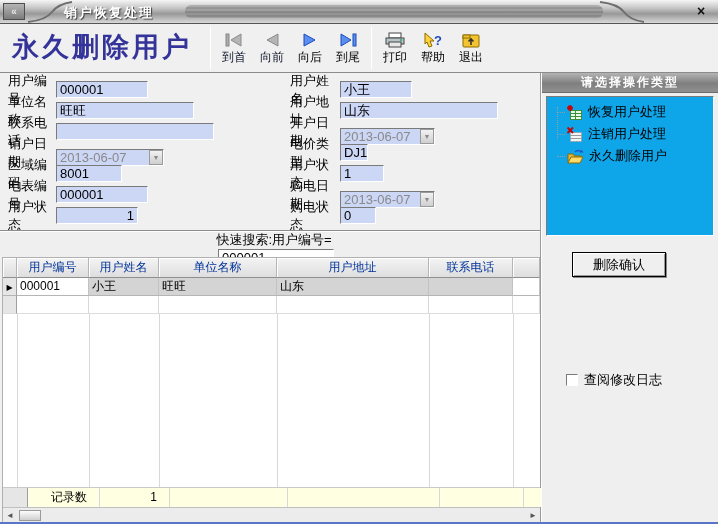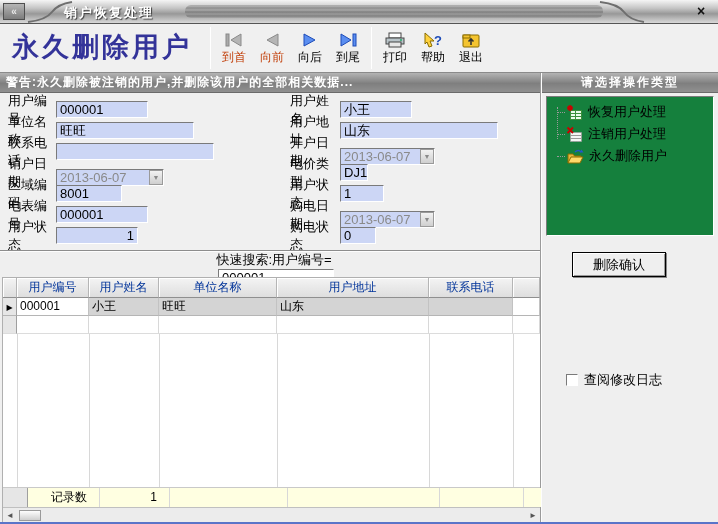--- a/index.html
+++ b/index.html
@@ -13,21 +13,21 @@
   .tb-swoosh { position:absolute; top:0; height:24px; }
   .tb-title { position:absolute; left:64px; top:4px; color:#fff; font-size:13px; font-weight:bold; letter-spacing:2px; text-shadow:1px 1px 1px #3a3a3a; z-index:2; }
   .close-btn { position:absolute; right:8px; top:3px; width:18px; height:17px; text-align:center; line-height:16px; color:#111; font-size:14px; font-weight:bold; cursor:default; z-index:3; }
 
   
   .toolbar { height:49px; background:#f0f0f0; border-bottom:1px solid #8b8b8b; display:flex; align-items:center; position:relative; }
   .big-title { font-family:"DejaVu Serif","Liberation Serif",serif; font-size:27px; font-weight:bold; color:#333399; padding:0 14px 2px 12px; letter-spacing:3px; }
   .tb-sep { width:1px; height:42px; background:#a8a8a8; border-right:1px solid #fff; margin:0 4px; }
   .nav-btn { width:36px; display:flex; flex-direction:column; align-items:center; font-size:12px; color:#000; margin:0 1px; cursor:default; }
   .nav-btn .glyph { height:18px; display:flex; align-items:center; }
-  .nav-btn.disabled { color:#c2410c; }
+  .nav-btn.disabled { color:#0f172a; }
 
   
   .body { background:#f0f0f0; height:449px; display:flex; flex-direction:column; }
   .content { flex:1; display:flex; min-height:0; }
   .main { width:541px; display:flex; flex-direction:column; border-right:1px solid #9a9a9a; }
   .hdr-bar { height:20px; background:linear-gradient(180deg,#b4b4b4,#7f7f7f 55%,#909090); color:#fff; font-size:12px; font-weight:bold; display:flex; align-items:center; border-bottom:1px solid #6b6b6b; }
   .warn { padding-left:6px; letter-spacing:1px; }
   .panel-hdr { justify-content:center; letter-spacing:2px; }
 
   
@@ -72,21 +72,21 @@
       linear-gradient(#d8d8d8,#d8d8d8) 426px 0/1px 100% no-repeat,
       linear-gradient(#d8d8d8,#d8d8d8) 510px 0/1px 100% no-repeat,#fff; }
   .gfoot { height:20px; border-top:1px solid #c9c9c9; }
   .gfoot .gcell { background:#ffffe1; border-right:1px solid #d8d8d8; font-size:12px; line-height:19px; padding:0 12px;text-align:right; }
   .hscroll { height:15px; background:#ececec; border-top:1px solid #c0c0c0; display:flex; align-items:center; }
   .scr-arrow { width:14px; text-align:center; font-size:8px; color:#555; }
   .scr-thumb { width:22px; height:11px; background:linear-gradient(180deg,#fdfdfd,#cfcfcf); border:1px solid #9a9a9a; margin-left:2px; }
 
   
   .panel { flex:1; display:flex; flex-direction:column; background:#efefef; border-left:1px solid #fdfdfd; }
-  .listbox { margin:3px 4px 0 4px; height:140px; background:#15803d; border:1px solid; border-color:#7a7a7a #fff #fff #7a7a7a; padding:4px 2px; position:relative; }
+  .listbox { margin:3px 4px 0 4px; height:140px; background:#0ea5e9; border:1px solid; border-color:#7a7a7a #fff #fff #7a7a7a; padding:4px 2px; position:relative; }
   .tree-line { position:absolute; left:10px; top:10px; bottom:96px; border-left:1px dotted #9a9a9a; }
   .titem { display:flex; align-items:center; height:22px; font-size:13px; color:#000; cursor:default; position:relative; padding-left:8px; }
   .titem .stub { width:8px; border-top:1px dotted #9a9a9a; margin-right:1px; }
   .titem svg { margin-right:5px; flex:none; }
   .confirm-btn { width:94px; height:25px; margin:16px 0 0 30px; background:#efefef; border:1px solid #000; box-shadow:inset 1px 1px 0 #fff, inset -1px -1px 0 #9a9a9a, 1px 1px 0 #888; font-size:13px; text-align:center; line-height:23px; font-family:inherit; }
   .log-row { display:flex; align-items:center; margin:94px 0 4px 24px; }
   .cbox { width:12px; height:12px; background:#fff; border:1px solid; border-color:#7a7a7a #fff #fff #7a7a7a; margin-right:6px; }
   .log-label { font-size:13px; color:#000; }
 </style>
 </head>
@@ -177,23 +177,20 @@
           </svg>
       </span>
       <span>退出</span>
     </div>
   </div>
 
   <div class="body">
     <div class="content">
 
       <div class="main">
-        <div class="hdr-bar">
-          <span class="warn">警告:永久删除被注销的用户,并删除该用户的全部相关数据...</span>
-        </div>
 
         <div class="form-area">
           <div class="frow">
             <div class="lpair">
               <span class="flabel">用户编号</span>
               <div class="ffield w-l0">000001</div>
             </div>
             <div class="rpair">
               <span class="flabel rlabel">用户姓名</span>
               <div class="ffield w-r0">小王</div>

